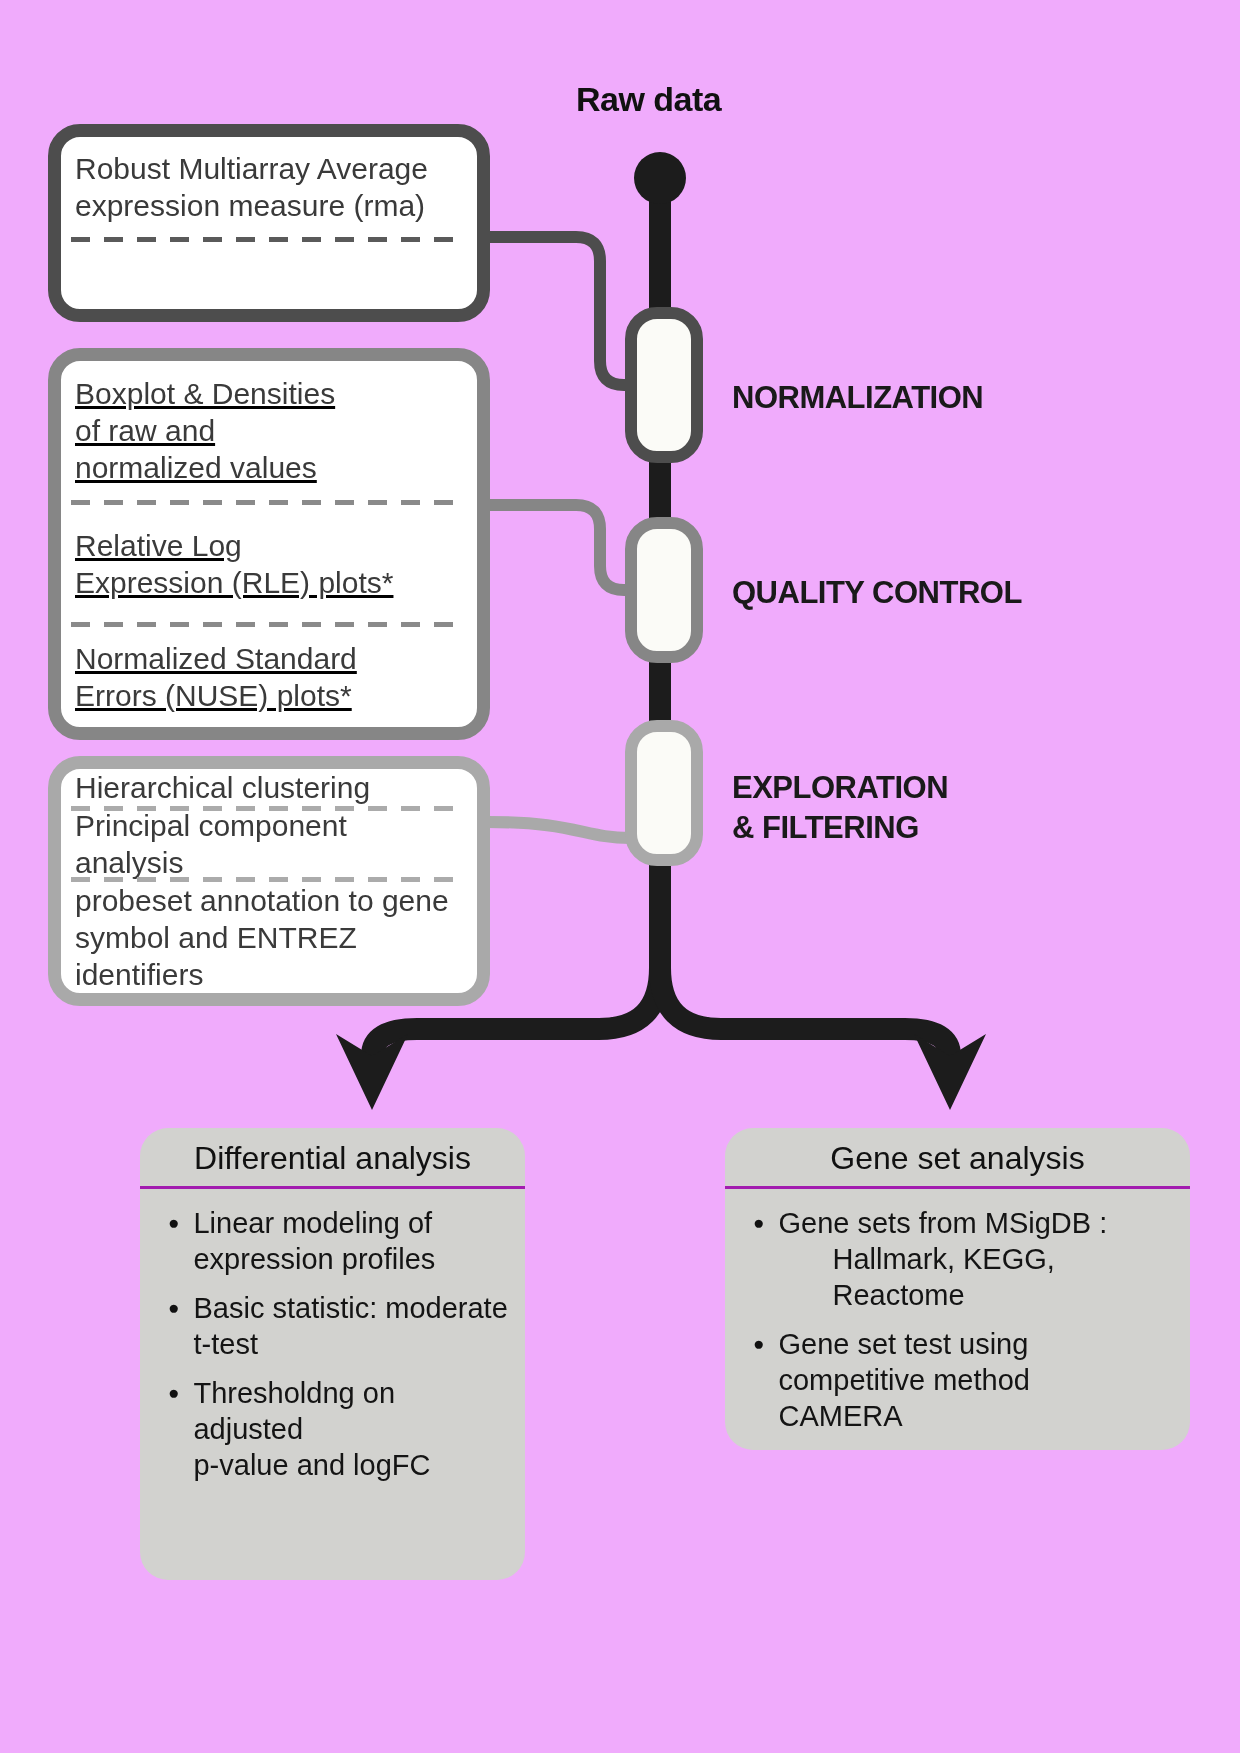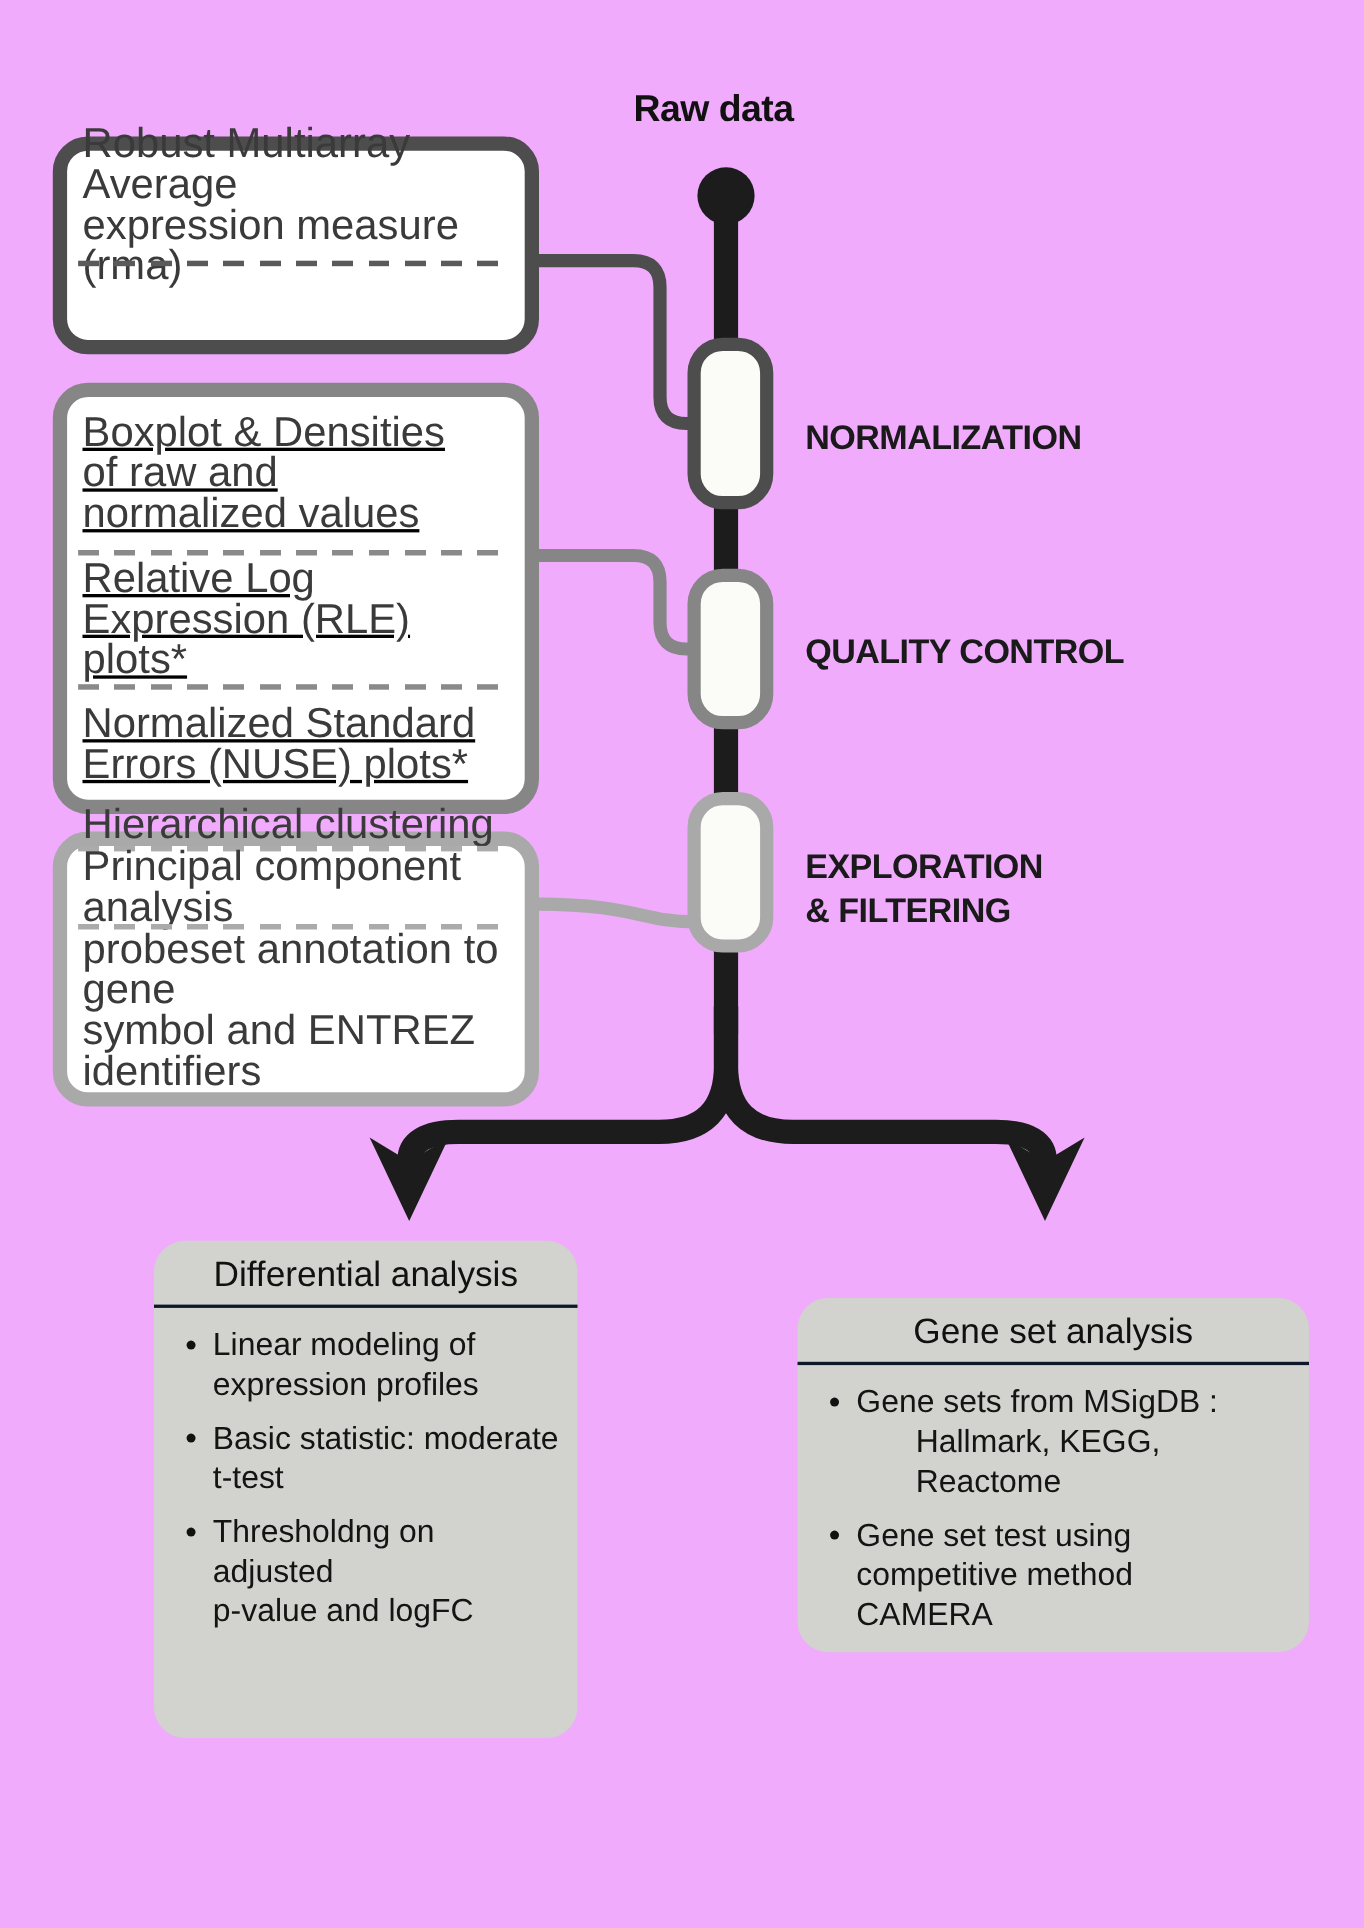--- a/index.html
+++ b/index.html
@@ -18,38 +18,38 @@
   .flow-box{
     position:absolute;left:48px;width:442px;box-sizing:border-box;background:#fff;
     border-style:solid;border-width:13px;border-radius:32px;
     display:flex;flex-direction:column;padding:0 2px;
   }
   .flow-box.c0{border-color:#4d4d4d;}
   .flow-box.c1{border-color:#868686;}
   .flow-box.c2{border-color:#a9a9a9;}
   .step{
     display:flex;align-items:center;padding:0 12px;
-    font-size:38px;line-height:37px;color:#3a3a3a;white-space:pre-line;
+    font-size:30px;line-height:37px;color:#3a3a3a;white-space:pre-line;
   }
   .divider{height:5px;margin:0 8px;flex:none;}
   .c0 .divider{background:repeating-linear-gradient(90deg,#5a5a5a 0 19px,transparent 19px 33px);}
   .c1 .divider{background:repeating-linear-gradient(90deg,#8a8a8a 0 19px,transparent 19px 33px);}
   .c2 .divider{background:repeating-linear-gradient(90deg,#ababab 0 19px,transparent 19px 33px);}
 
   
   .stage-label{
     position:absolute;left:732px;font-size:31px;font-weight:bold;color:#1a1a1a;
     letter-spacing:-0.5px;white-space:pre-line;line-height:40px;
   }
 
   
   .out-box{position:absolute;background:#d2d2cf;border-radius:28px;box-sizing:border-box;}
   .out-title{
     text-align:center;font-size:32px;color:#111;padding:12px 0 9px;
-    border-bottom:3px solid #0f172a;
+    border-bottom:3px solid #a21caf;
   }
   .out-body{padding:16px 14px 0 20px;font-size:29px;line-height:36px;color:#141414;}
   .bullet{display:flex;margin-bottom:13px;}
   .bullet::before{
     content:"\25CF";font-size:19px;line-height:36px;margin:0 14px 0 8px;color:#111;flex:none;
   }
   .bullet-text{white-space:pre-line;}
   .bullet-sub{white-space:pre-line;padding-left:54px;}
 </style>
 </head>
@@ -122,21 +122,21 @@
         <span class="bullet-text">Basic statistic: moderate
 t-test</span>
       </div>
       <div class="bullet">
         <span class="bullet-text">Thresholdng on adjusted
 p-value and logFC</span>
       </div>
     </div>
   </div>
 
-  <div class="out-box" style="left:725px;top:1180px;width:465px;height:322px;">
+  <div class="out-box" style="left:725px;top:1128px;width:465px;height:322px;">
     <div class="out-title">Gene set analysis</div>
     <div class="out-body">
       <div class="bullet">
         <div>
           <span class="bullet-text">Gene sets from MSigDB :</span>
           <div class="bullet-sub">Hallmark, KEGG,
 Reactome</div>
         </div>
       </div>
       <div class="bullet">

